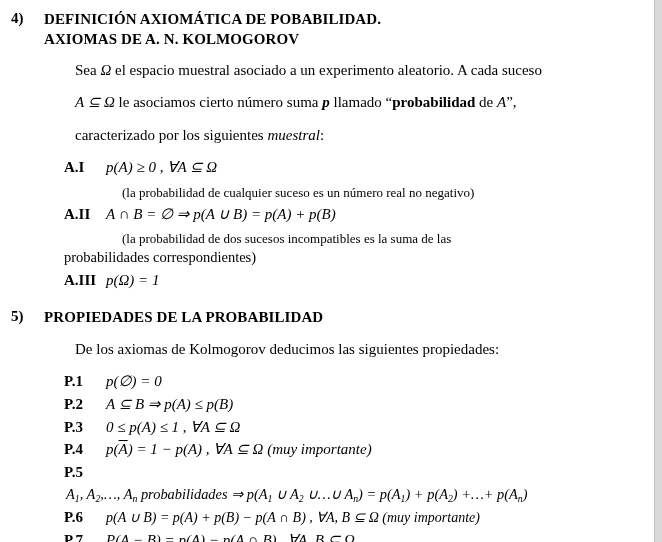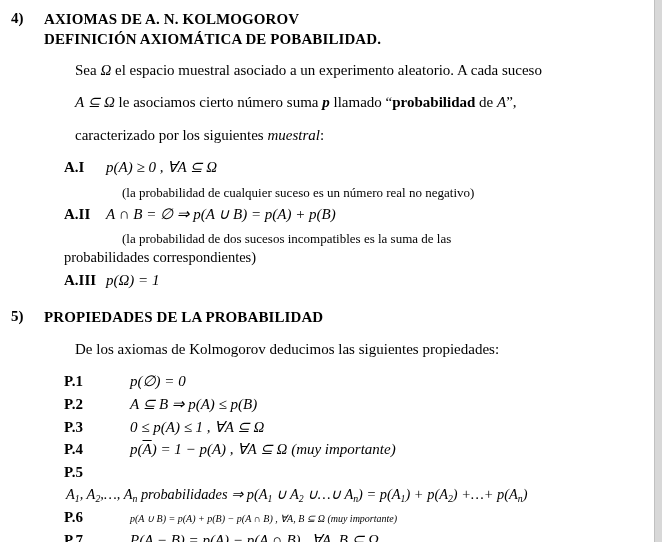--- a/index.html
+++ b/index.html
@@ -82,35 +82,34 @@
     line-height: 1.32;
   }
   i, .it { font-style: italic; }
   b, .bd { font-weight: bold; }
   .mi { font-style: italic; }
   .spacer-sec { height: 18px; }
   .prop-row {
     display: flex;
     align-items: baseline;
     margin-top: 2px;
-    gap: 24px;
   }
   .prop-label {
     font-weight: bold;
     min-width: 36px;
     flex: 0 0 auto;
     font-size: 15px;
   }
   .prop-math {
     font-size: 15px;
     padding-left: 6px;
     white-space: nowrap;
   }
   .prop-math.small {
-    font-size: 10px;
+    font-size: 14px;
   }
   .overline {
     text-decoration: overline;
   }
   sub {
     font-size: 0.68em;
     vertical-align: -0.28em;
   }
   .wide-line {
     margin-left: 2px;
@@ -126,22 +125,22 @@
 </head>
 <body>
 
 <div class="page">
 
   <div class="right-edge"></div>
 
   <div class="section">
     <span class="sec-num">4)</span>
     <div class="sec-title">
+      <div>DEFINICIÓN AXIOMÁTICA DE POBABILIDAD.</div>
       <div>AXIOMAS DE A. N. KOLMOGOROV</div>
-      <div>DEFINICIÓN AXIOMÁTICA DE POBABILIDAD.</div>
     </div>
 
     <div class="body-block">
       <p class="intro-para">
         <span>Sea </span><span class="mi">Ω</span><span> el espacio muestral asociado a un experimento aleatorio. A cada suceso</span>
       </p>
       <p class="intro-para">
         <span class="mi">A ⊆ Ω</span><span> le asociamos cierto número suma </span><span class="mi bd">p</span><span> llamado “</span><span class="bd">probabilidad</span><span> de </span><span class="mi">A</span><span>”,</span>
       </p>
       <p class="intro-para">

